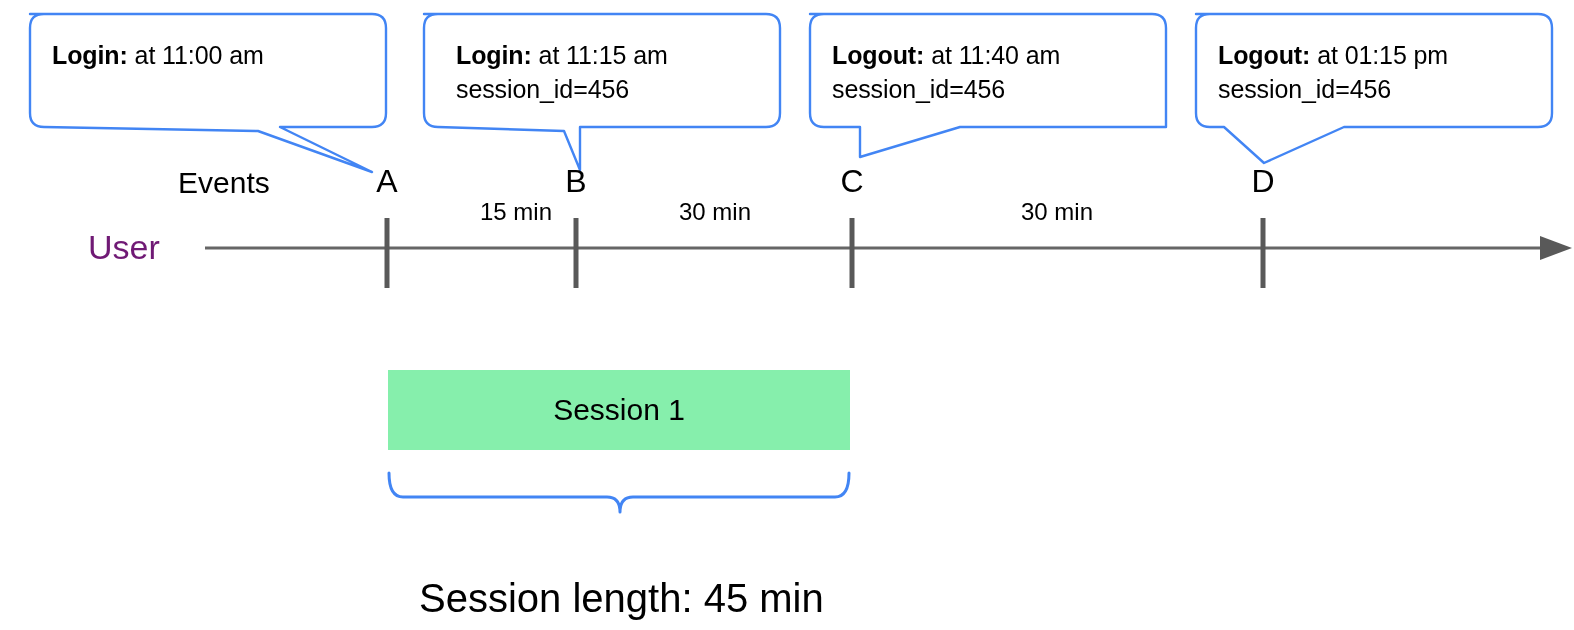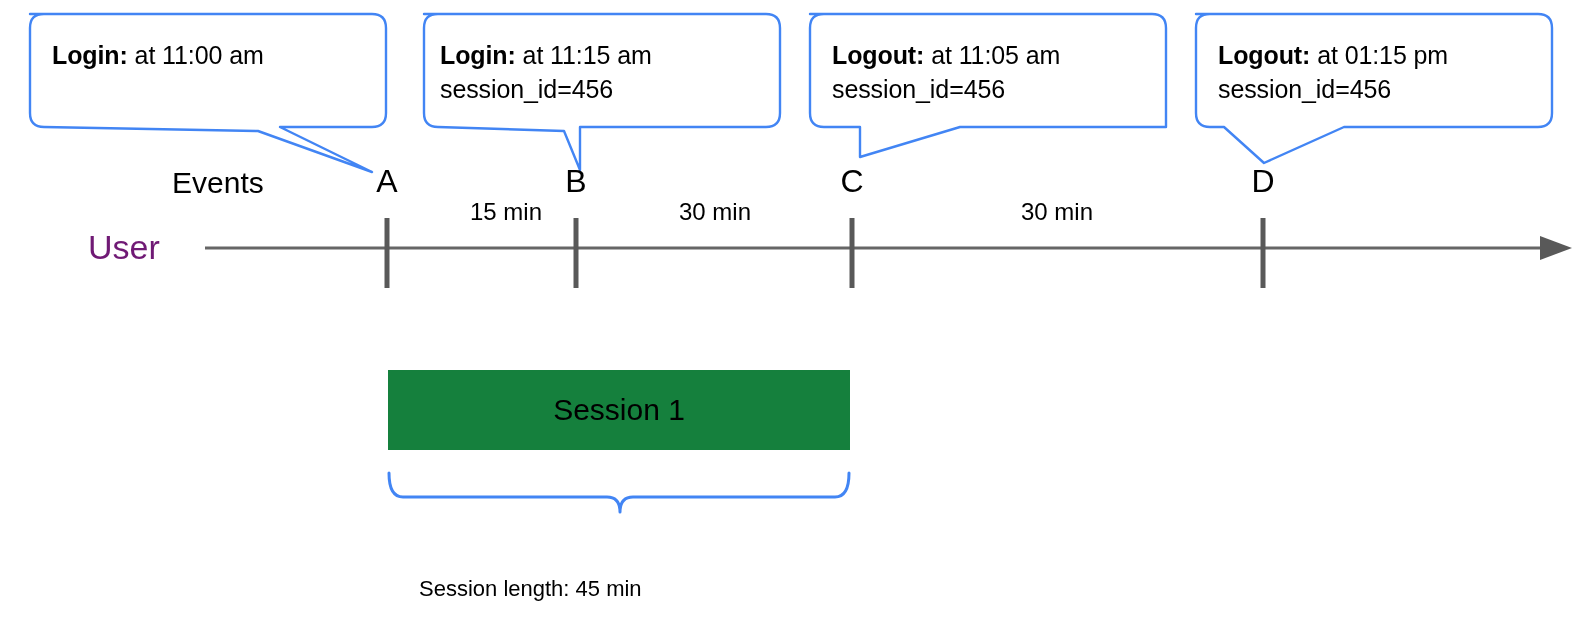--- a/index.html
+++ b/index.html
@@ -31,20 +31,21 @@
     letter-spacing: -0.1px;
   }
   .callout-text b {
     font-weight: bold;
   }
   .axis-label {
     position: absolute;
     font-size: 30px;
     color: #000000;
     white-space: nowrap;
+    margin-left: 6px;
   }
   .lane-label {
     position: absolute;
     font-size: 34px;
     color: #701a75;
     white-space: nowrap;
   }
   .tick-label {
     position: absolute;
     font-size: 32px;
@@ -54,30 +55,30 @@
   }
   .dur-label {
     position: absolute;
     font-size: 24px;
     color: #000000;
     white-space: nowrap;
     text-align: center;
   }
   .session-box {
     position: absolute;
-    background: #15803d;
+    background: #86efac;
     display: flex;
     align-items: center;
     justify-content: center;
     font-size: 30px;
     color: #000000;
   }
   .caption {
     position: absolute;
-    font-size: 22px;
+    font-size: 40px;
     color: #000000;
     white-space: nowrap;
     text-align: left;
   }
 </style>
 </head>
 <body>
 
 <div id="stage">
 
@@ -108,44 +109,44 @@
     <line x1="1263" y1="218" x2="1263" y2="288" stroke="#595959" stroke-width="5"></line>
 
     <path d="M 389 473 Q 389 497 403 497 L 607 497 Q 620 497 620 512
              Q 620 497 633 497 L 835 497 Q 849 497 849 473" fill="none" stroke="#4285f4" stroke-width="3" stroke-linecap="round" stroke-linejoin="round"></path>
   </svg>
 
   <div class="callout-text" style="left:52px; top:38px;">
     <div><b>Login:</b><span> at 11:00 am</span></div>
   </div>
 
-  <div class="callout-text" style="left:440px; top:38px;">
+  <div class="callout-text" style="left:456px; top:38px;">
     <div><b>Login:</b><span> at 11:15 am</span></div>
     <div>session_id=456</div>
   </div>
 
   <div class="callout-text" style="left:832px; top:38px;">
-    <div><b>Logout:</b><span> at 11:05 am</span></div>
+    <div><b>Logout:</b><span> at 11:40 am</span></div>
     <div>session_id=456</div>
   </div>
 
   <div class="callout-text" style="left:1218px; top:38px;">
     <div><b>Logout:</b><span> at 01:15 pm</span></div>
     <div>session_id=456</div>
   </div>
 
   <div class="axis-label" style="left:172px; top:166px;">Events</div>
   <div class="lane-label" style="left:88px; top:228px;">User</div>
 
   <div class="tick-label" style="left:367px; top:163px; width:40px;">A</div>
   <div class="tick-label" style="left:556px; top:163px; width:40px;">B</div>
   <div class="tick-label" style="left:832px; top:163px; width:40px;">C</div>
   <div class="tick-label" style="left:1243px; top:163px; width:40px;">D</div>
 
-  <div class="dur-label" style="left:446px; top:198px; width:120px;">15 min</div>
+  <div class="dur-label" style="left:432px; top:198px; width:120px;text-align:right;">15 min</div>
   <div class="dur-label" style="left:655px; top:198px; width:120px;">30 min</div>
   <div class="dur-label" style="left:997px; top:198px; width:120px;">30 min</div>
 
   <div class="session-box" style="left:388px; top:370px; width:462px; height:80px;">
     <span>Session 1</span>
   </div>
 
   <div class="caption" style="left:419px; top:576px; width:400px;">Session length: 45 min</div>
 
 </div>

